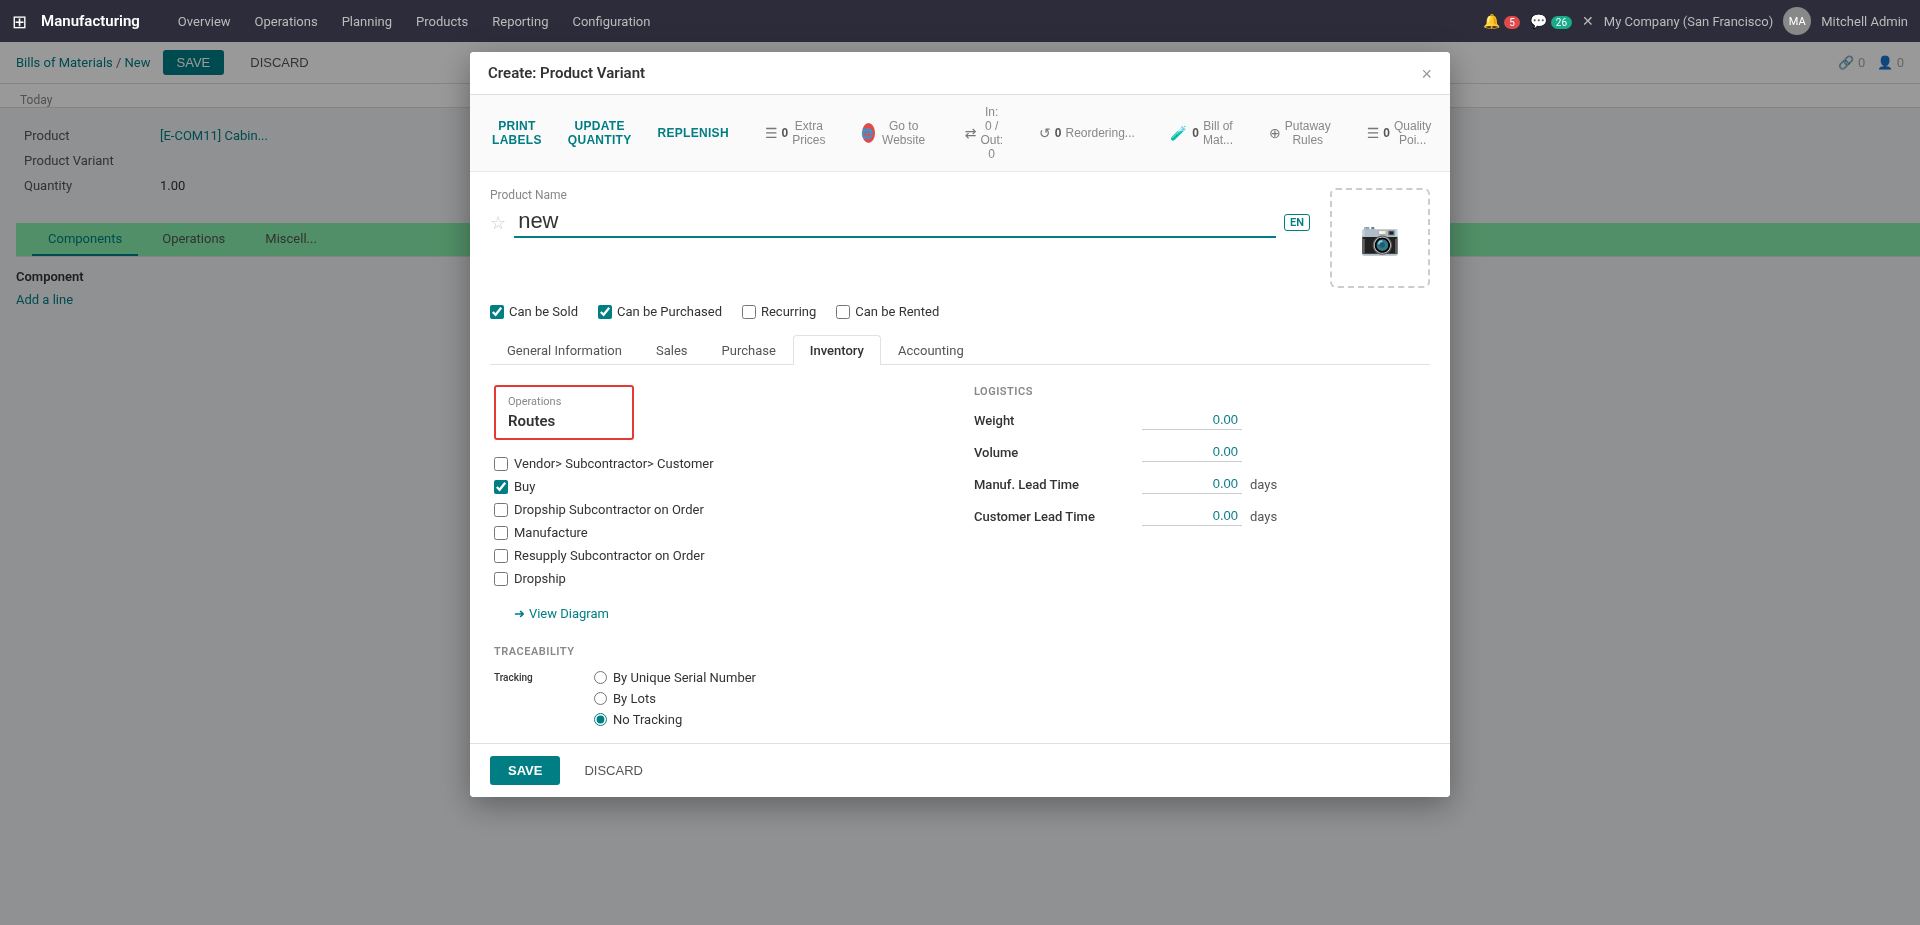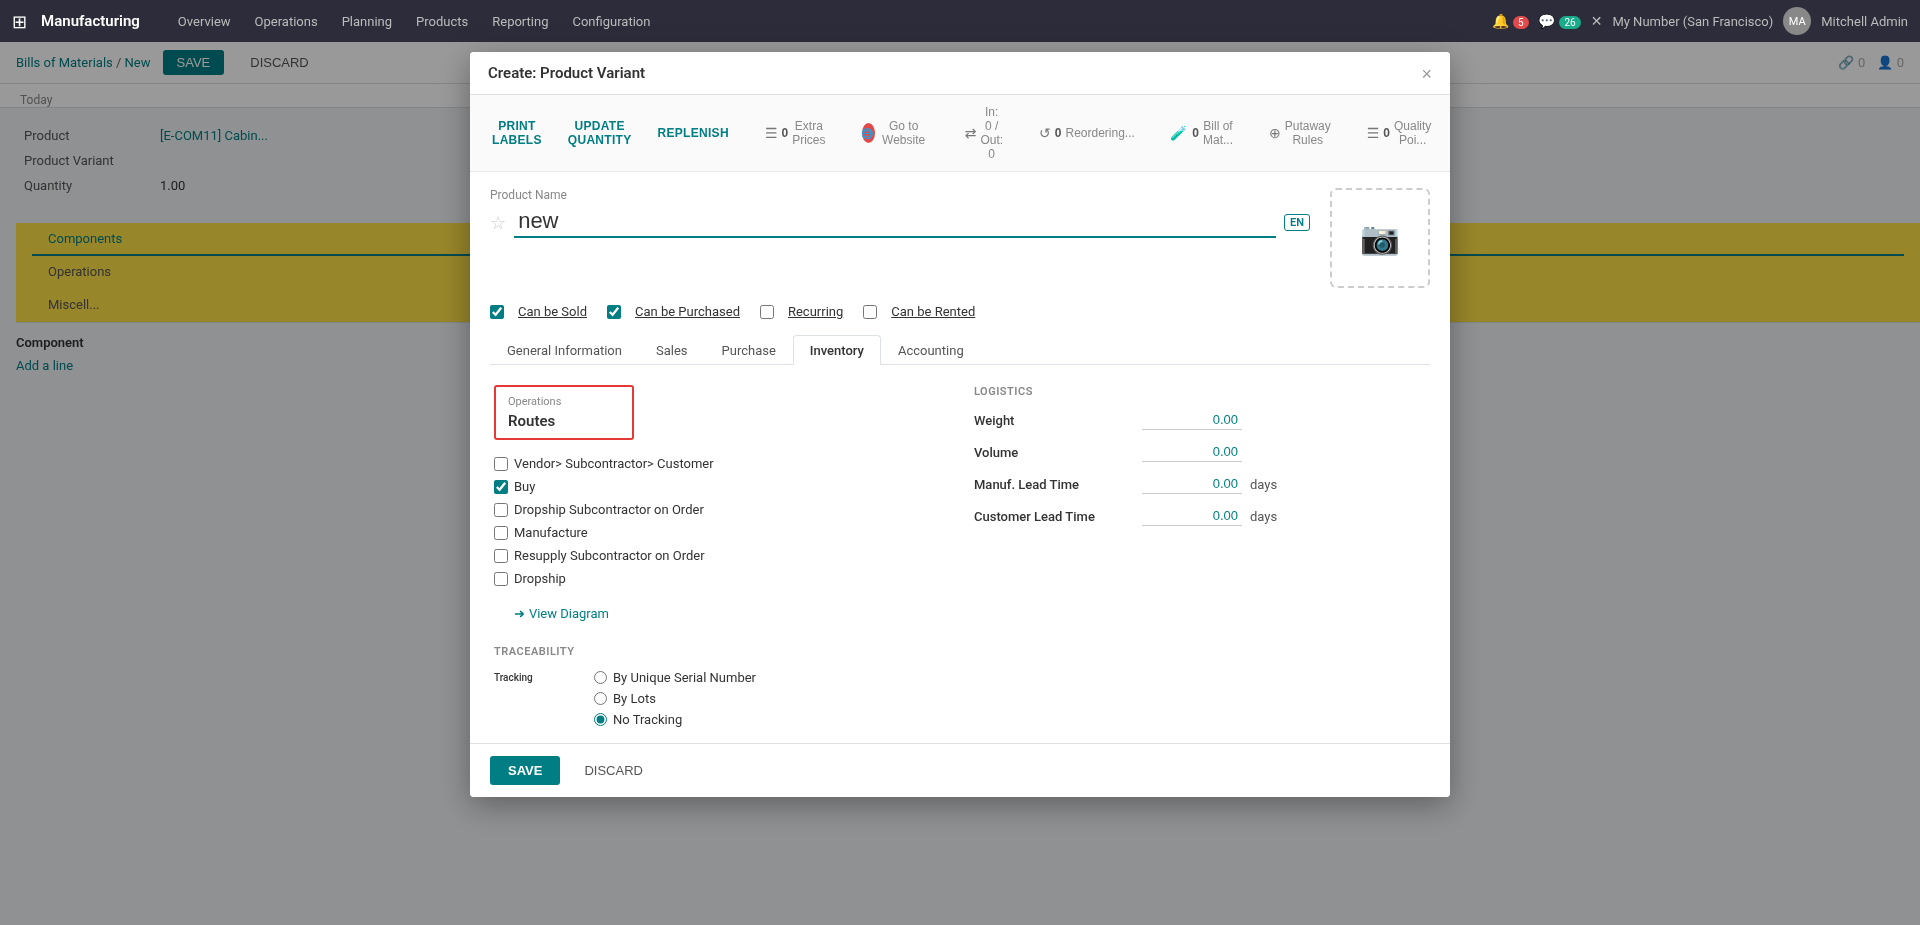--- a/index.html
+++ b/index.html
@@ -116,21 +116,21 @@
       display: flex;
       align-items: center;
       justify-content: center;
       color: #ccc;
       font-size: 28px;
       cursor: pointer;
     }
 
     
     .checkboxes-row { display: flex; align-items: center; gap: 20px; margin-bottom: 16px; }
-    .checkbox-item { display: flex; align-items: center; gap: 14px; font-size: 13px; color: #333; text-decoration: underline; }
+    .checkbox-item { display: flex; align-items: center; gap: 5px; font-size: 13px; color: #333; }
     .checkbox-item input[type=checkbox] { accent-color: #017e84; width: 14px; height: 14px; }
 
     
     .tabs-bar { display: flex; border-bottom: 1px solid #dee2e6; margin-bottom: 0; }
     .tab {
       padding: 7px 16px;
       font-size: 13px;
       color: #555;
       cursor: pointer;
       border: 1px solid transparent;
@@ -182,21 +182,21 @@
     
     .modal-footer { padding: 12px 20px; border-top: 1px solid #e0e0e0; display: flex; gap: 10px; align-items: center; background: #fff; }
     .btn-modal-save { background: #017e84; color: #fff; border: none; padding: 7px 18px; border-radius: 3px; cursor: pointer; font-size: 13px; font-weight: 600; }
     .btn-modal-discard { background: transparent; color: #555; border: none; padding: 7px 14px; border-radius: 3px; cursor: pointer; font-size: 13px; font-weight: 500; }
 
     
     .modal-body::-webkit-scrollbar { width: 6px; }
     .modal-body::-webkit-scrollbar-thumb { background: #ccc; border-radius: 3px; }
 
     
-    .bg-tabs { display: flex; gap: 0; border-bottom: 1px solid #ddd; padding: 0 16px; background: #fde047; flex-direction: column; }
+    .bg-tabs { display: flex; gap: 8px; border-bottom: 1px solid #ddd; padding: 0 16px; background: #86efac; }
     .bg-tab { padding: 8px 16px; font-size: 13px; color: #555; cursor: pointer; border-bottom: 2px solid transparent; }
     .bg-tab.active { color: #017e84; border-bottom-color: #017e84; }
   </style>
 </head>
 <body>
 
 <div class="top-nav">
   <span class="top-nav-apps">⊞</span>
   <span class="top-nav-brand">Manufacturing</span>
   <div class="top-nav-links">
@@ -204,21 +204,21 @@
     <span class="top-nav-link">Operations</span>
     <span class="top-nav-link">Planning</span>
     <span class="top-nav-link">Products</span>
     <span class="top-nav-link">Reporting</span>
     <span class="top-nav-link">Configuration</span>
   </div>
   <div class="top-nav-right">
     <span style="color:#bbb;font-size:14px">🔔 <span class="nav-badge">5</span></span>
     <span style="color:#bbb;font-size:14px">💬 <span class="nav-badge nav-badge-teal">26</span></span>
     <span style="color:#bbb;font-size:14px">✕</span>
-    <span class="top-nav-user">My Number (San Francisco)</span>
+    <span class="top-nav-user">My Company (San Francisco)</span>
     <div class="top-nav-avatar">MA</div>
     <span class="top-nav-user">Mitchell Admin</span>
   </div>
 </div>
 
 <div class="bg-page">
   <div class="bg-page-header">
     <div class="breadcrumb">
       <span>Bills of Materials</span>
       <span style="color:#666"> / </span>

